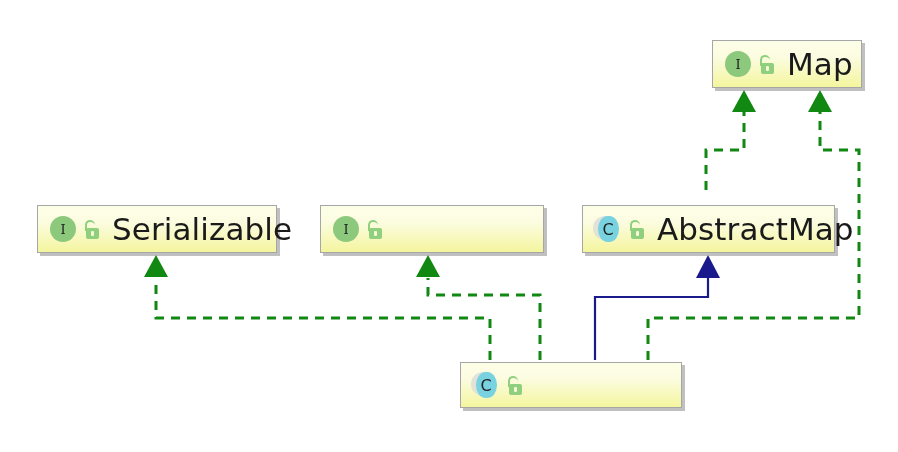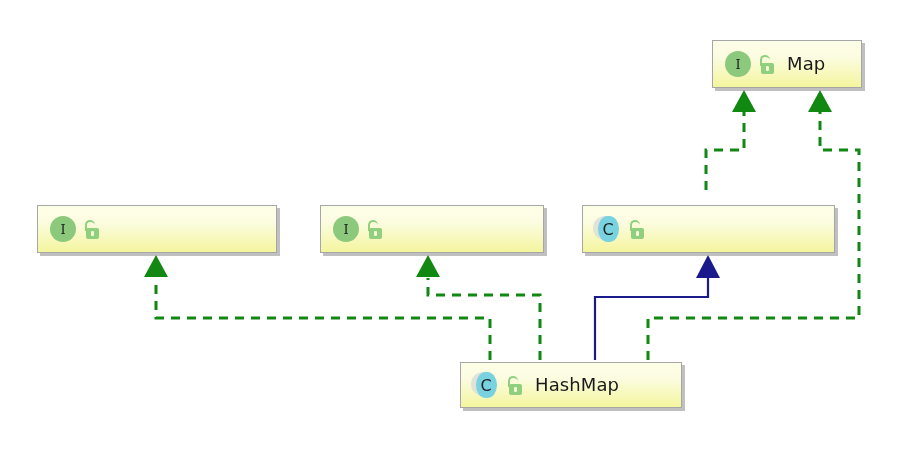--- a/index.html
+++ b/index.html
@@ -128,21 +128,21 @@
     top: 0px;
     width: 8px;
     height: 9px;
     border: 2.5px solid #90cf7e;
     border-bottom: none;
     border-right: none;
     border-top-left-radius: 6px;
     border-top-right-radius: 6px;
   }
   .node-label {
-    font-size: 18px;
+    font-size: 31px;
     color: #1a1a1a;
     letter-spacing: 0.1px;
     line-height: 1;
     padding-left: 2px;
   }
 </style>
 </head>
 <body>
 
 <div id="canvas">
@@ -202,20 +202,21 @@
     <div class="node-inner">
       <span class="stereo iface">
         <span class="disc"></span>
         <span class="glyph">I</span>
       </span>
       <span class="lock">
         <span class="shackle"></span>
         <span class="body"></span>
         <span class="keyhole"></span>
       </span>
+      <span class="node-label">Serializable</span>
     </div>
   </div>
 
   <div class="node" style="left:320px; top:205px; width:224px; height:48px;">
     <div class="node-inner">
       <span class="stereo iface">
         <span class="disc"></span>
         <span class="glyph">I</span>
       </span>
       <span class="lock">
@@ -231,32 +232,32 @@
       <span class="stereo cls">
         <span class="ghost"></span>
         <span class="disc"></span>
         <span class="glyph">C</span>
       </span>
       <span class="lock">
         <span class="shackle"></span>
         <span class="body"></span>
         <span class="keyhole"></span>
       </span>
+      <span class="node-label">AbstractMap</span>
     </div>
   </div>
 
   <div class="node" style="left:460px; top:362px; width:222px; height:46px;">
     <div class="node-inner">
       <span class="stereo cls">
         <span class="ghost"></span>
         <span class="disc"></span>
         <span class="glyph">C</span>
       </span>
       <span class="lock">
         <span class="shackle"></span>
         <span class="body"></span>
         <span class="keyhole"></span>
       </span>
-      <span class="node-label">HashMap</span>
     </div>
   </div>
 
 </div>
 
 </body></html>

